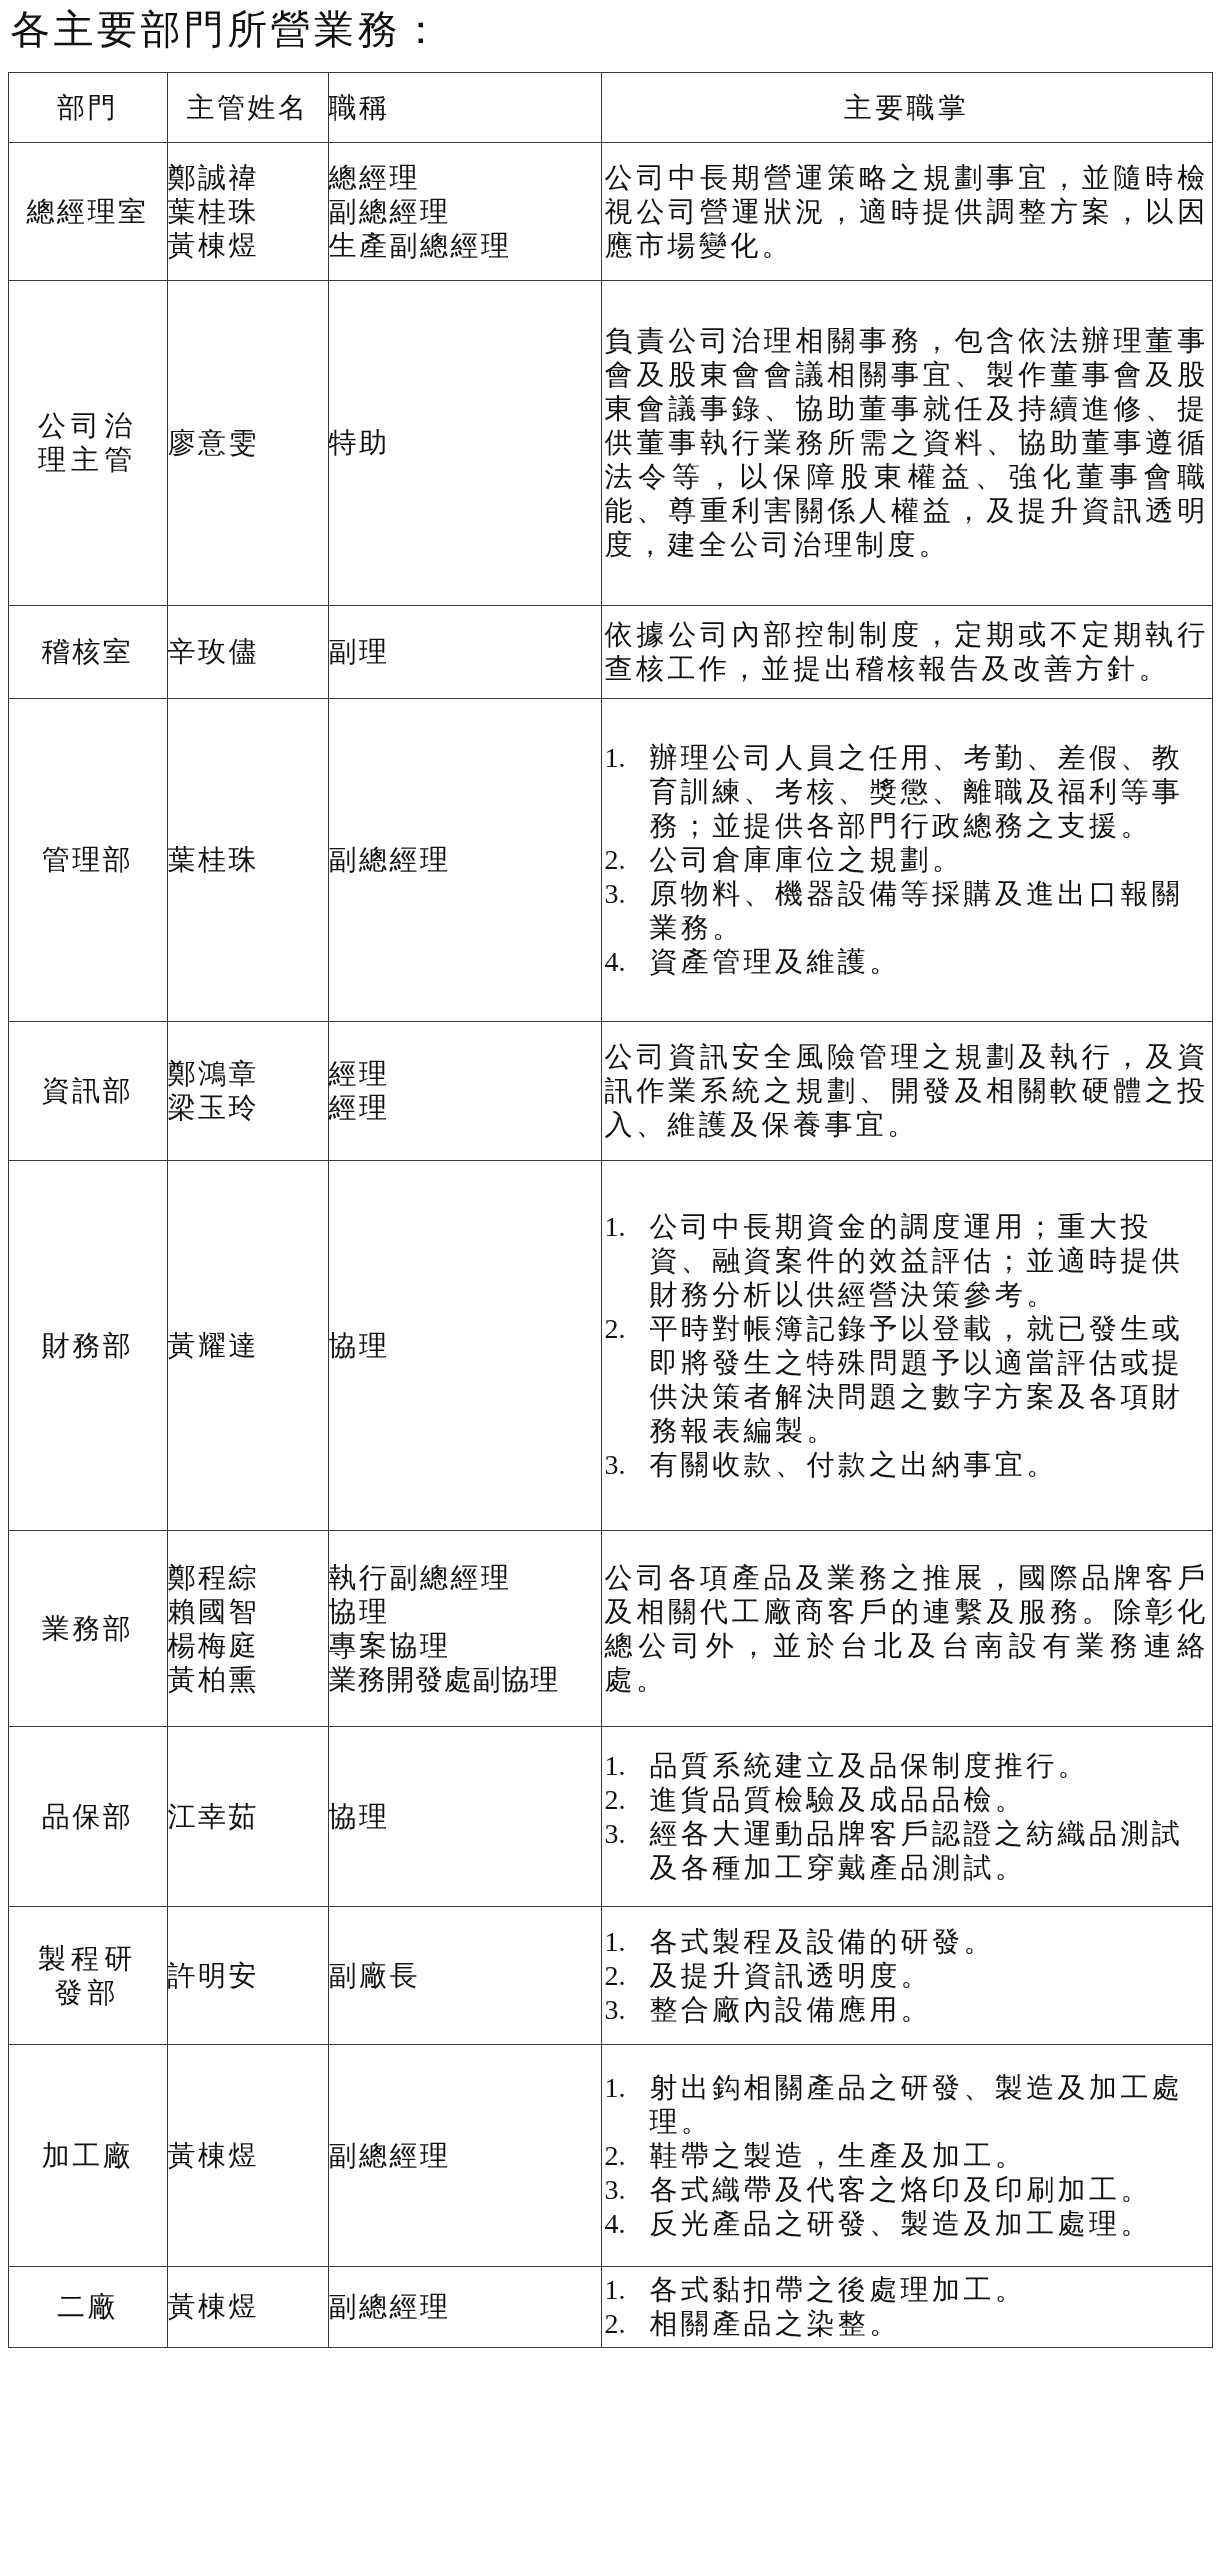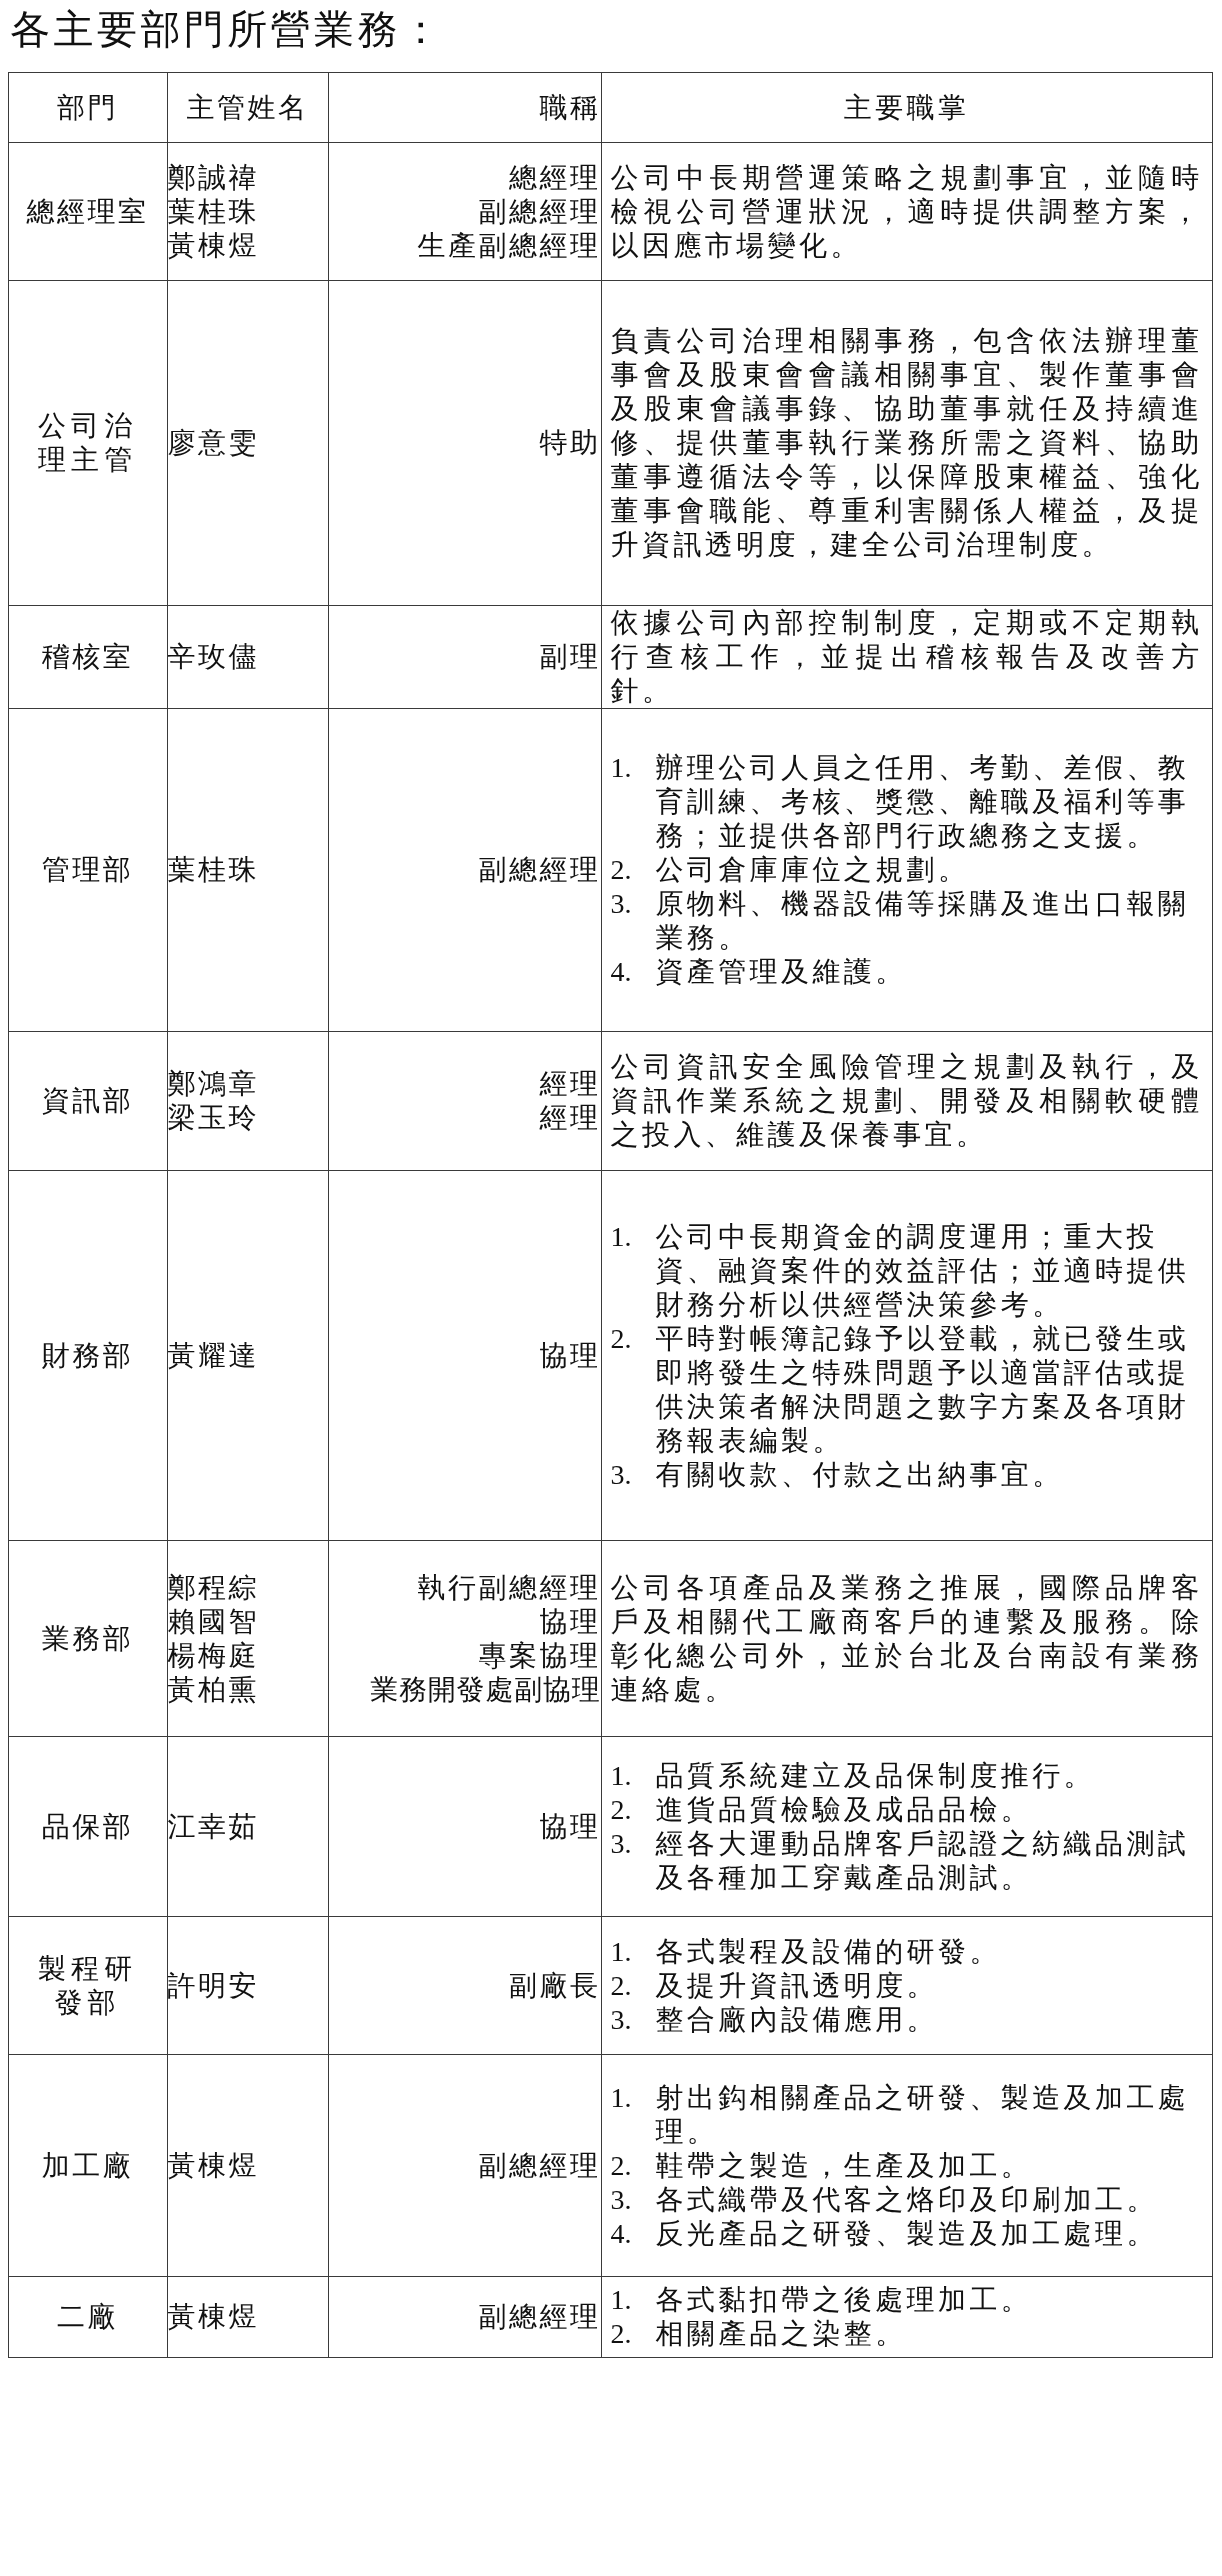--- a/index.html
+++ b/index.html
@@ -14,22 +14,22 @@
   table.main {
     position: absolute; left: 7.6px; top: 72px;
     width: 1205px; border-collapse: collapse; table-layout: fixed;
   }
   table.main td, table.main th {
     border: 1.7px solid #3a3a3a; padding: 0; vertical-align: middle;
     font-weight: normal; font-size: 28px; line-height: 34px;
   }
   .c-dept { width: 158px; text-align: center; letter-spacing: 2.5px; }
   .c-name { width: 160px; letter-spacing: 2.5px; }
-  .c-title { width: 272px; text-align: right; letter-spacing: 2.5px; }
-  .c-duty { text-align: left; padding: 0 9px !important; letter-spacing: 3.4px; margin-left: 17px; }
+  .c-title { width: 272px; text-align: left; letter-spacing: 2.5px; }
+  .c-duty { text-align: left; padding: 0 3px !important; letter-spacing: 3.4px; margin-left: 17px; }
   .stack > div { display: block; }
   .duty-text { display: block; text-align: justify; }
   .duty-list { margin: 0; padding: 0; list-style: none; }
   .duty-list li { padding-left: 1.6em; text-indent: -1.6em; }
   .duty-list .num { font-family: "Liberation Serif", serif; letter-spacing: 0; display: inline-block; width: 1.6em; text-indent: 0; }
 </style>
 </head>
 <body>
 
 <div class="title">各主要部門所營業務：</div>

